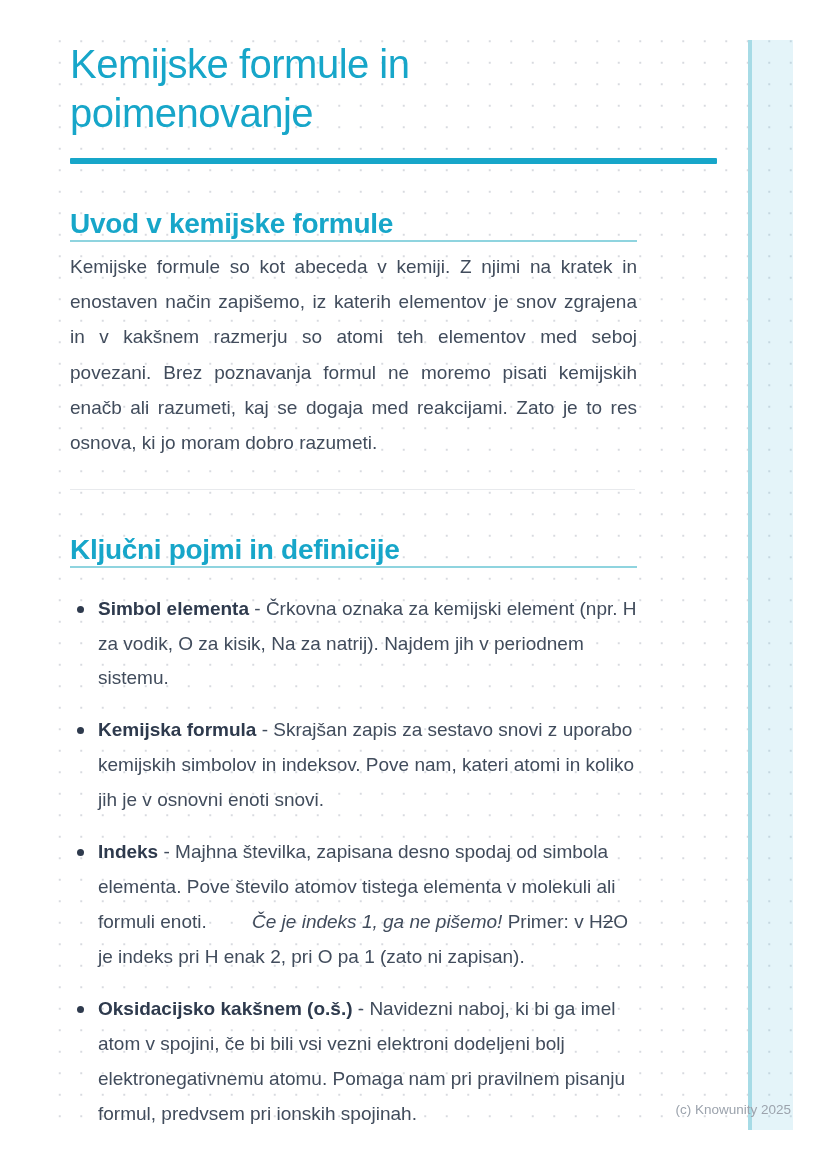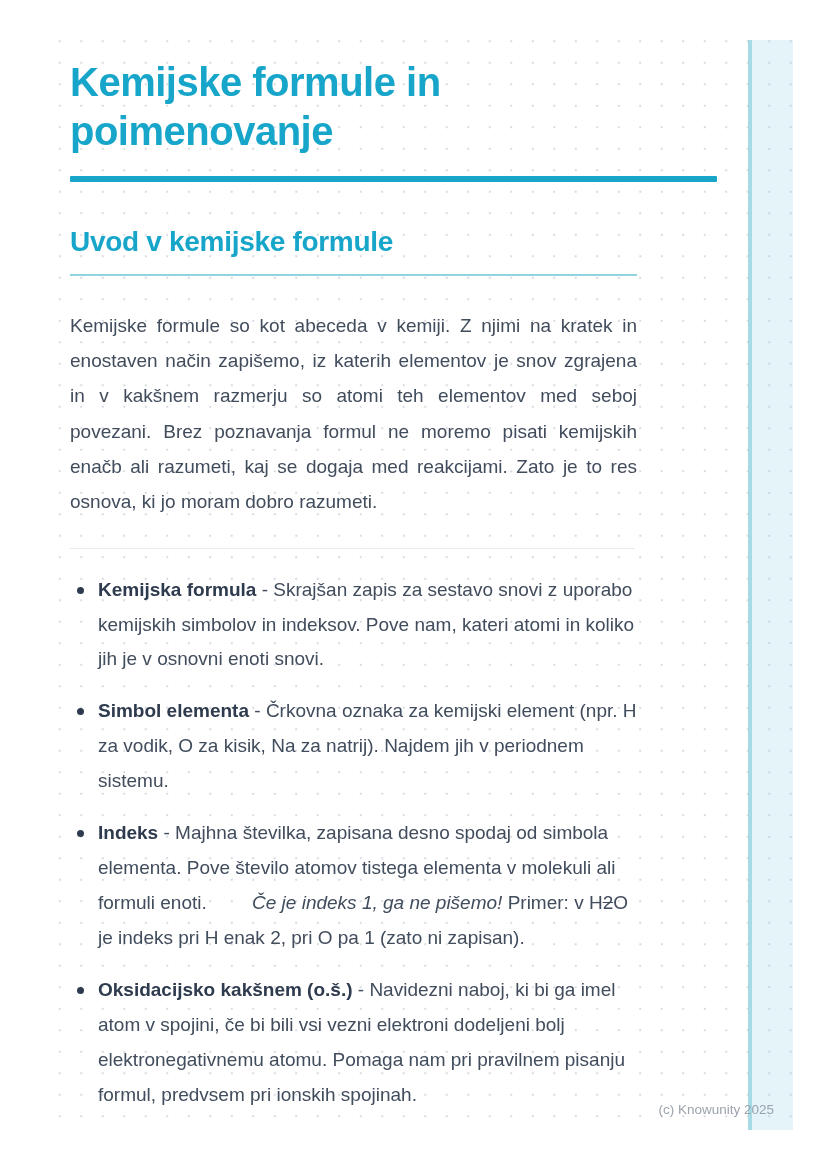--- a/index.html
+++ b/index.html
@@ -34,46 +34,45 @@
     width:45px;
     background:rgba(130,203,226,0.22);
     border-left:4px solid var(--stripe-edge);
   }
   .content{
     position:absolute;
     left:30px; top:0;
     width:567px;
   }
   h1.doc-title{
-    margin-top:18px;
     max-width:580px;
     font-size:40px;
     line-height:1.22;
-    font-weight:700;
+    font-weight:400;
     letter-spacing:-0.5px;
     color:var(--accent);
   }
   .title-rule{
     margin-top:20px;
     width:647px;
     height:6px;
     background:var(--accent);
     border-radius:1px;
   }
   h2.section-heading{
     margin-top:44px;
     font-size:28px;
     font-weight:700;
     letter-spacing:-0.3px;
     color:var(--accent);
-    padding-bottom:16px;
+    padding-bottom:0;
     border-bottom:2px solid var(--accent-light);
   }
   p.body-text{
-    margin-top:32px;
+    margin-top:7px;
     font-size:19px;
     line-height:1.86;
     color:var(--text);
     text-align:justify;
   }
   .divider{
     margin-top:28px;
     width:565px;
     height:1px;
     background:var(--divider);
@@ -95,43 +94,44 @@
     left:7px; top:14px;
     width:7px; height:7px;
     border-radius:50%;
     background:var(--text-bold);
   }
   .seg-bold{font-weight:700;color:var(--text-bold);}
   .seg-italic{font-style:italic;margin-left:40px;}
   .seg-strike{text-decoration:line-through;}
   .footer-note{
     position:absolute;
-    right:19px; bottom:13px;
+    right:2px; bottom:13px;
     font-size:13.5px;
     color:var(--muted);
   }
 </style>
 </head>
 <body>
 
 <div class="sheet">
   <div class="stripe"></div>
 
   <div class="content">
     <h1 class="doc-title">Kemijske formule in poimenovanje</h1>
     <div class="title-rule"></div>
 
     <h2 class="section-heading">Uvod v kemijske formule</h2>
     <p class="body-text">Kemijske formule so kot abeceda v kemiji. Z njimi na kratek in enostaven način zapišemo, iz katerih elementov je snov zgrajena in v kakšnem razmerju so atomi teh elementov med seboj povezani. Brez poznavanja formul ne moremo pisati kemijskih enačb ali razumeti, kaj se dogaja med reakcijami. Zato je to res osnova, ki jo moram dobro razumeti.</p>
 
     <div class="divider"></div>
 
+    <h2 class="section-heading">Ključni pojmi in definicije</h2>
     <ul class="def-list">
+        <li><span class="marker-dot"></span><span class="seg-bold">Simbol elementa</span><span> - Črkovna oznaka za kemijski element (npr. H za vodik, O za kisik, Na za natrij). Najdem jih v periodnem sistemu.</span></li>
         <li><span class="marker-dot"></span><span class="seg-bold">Kemijska formula</span><span> - Skrajšan zapis za sestavo snovi z uporabo kemijskih simbolov in indeksov. Pove nam, kateri atomi in koliko jih je v osnovni enoti snovi.</span></li>
-        <li><span class="marker-dot"></span><span class="seg-bold">Simbol elementa</span><span> - Črkovna oznaka za kemijski element (npr. H za vodik, O za kisik, Na za natrij). Najdem jih v periodnem sistemu.</span></li>
         <li><span class="marker-dot"></span><span class="seg-bold">Indeks</span><span> - Majhna številka, zapisana desno spodaj od simbola elementa. Pove število atomov tistega elementa v molekuli ali formuli enoti. </span><span class="seg-italic">Če je indeks 1, ga ne pišemo!</span><span> Primer: v H</span><span class="seg-strike">2</span><span>O je indeks pri H enak 2, pri O pa 1 (zato ni zapisan).</span></li>
         <li><span class="marker-dot"></span><span class="seg-bold">Oksidacijsko kakšnem (o.š.)</span><span> - Navidezni naboj, ki bi ga imel atom v spojini, če bi bili vsi vezni elektroni dodeljeni bolj elektronegativnemu atomu. Pomaga nam pri pravilnem pisanju formul, predvsem pri ionskih spojinah.</span></li>
       </ul>
 
   </div>
 
   <div class="footer-note">(c) Knowunity 2025</div>
 </div>
 
 </body></html>

